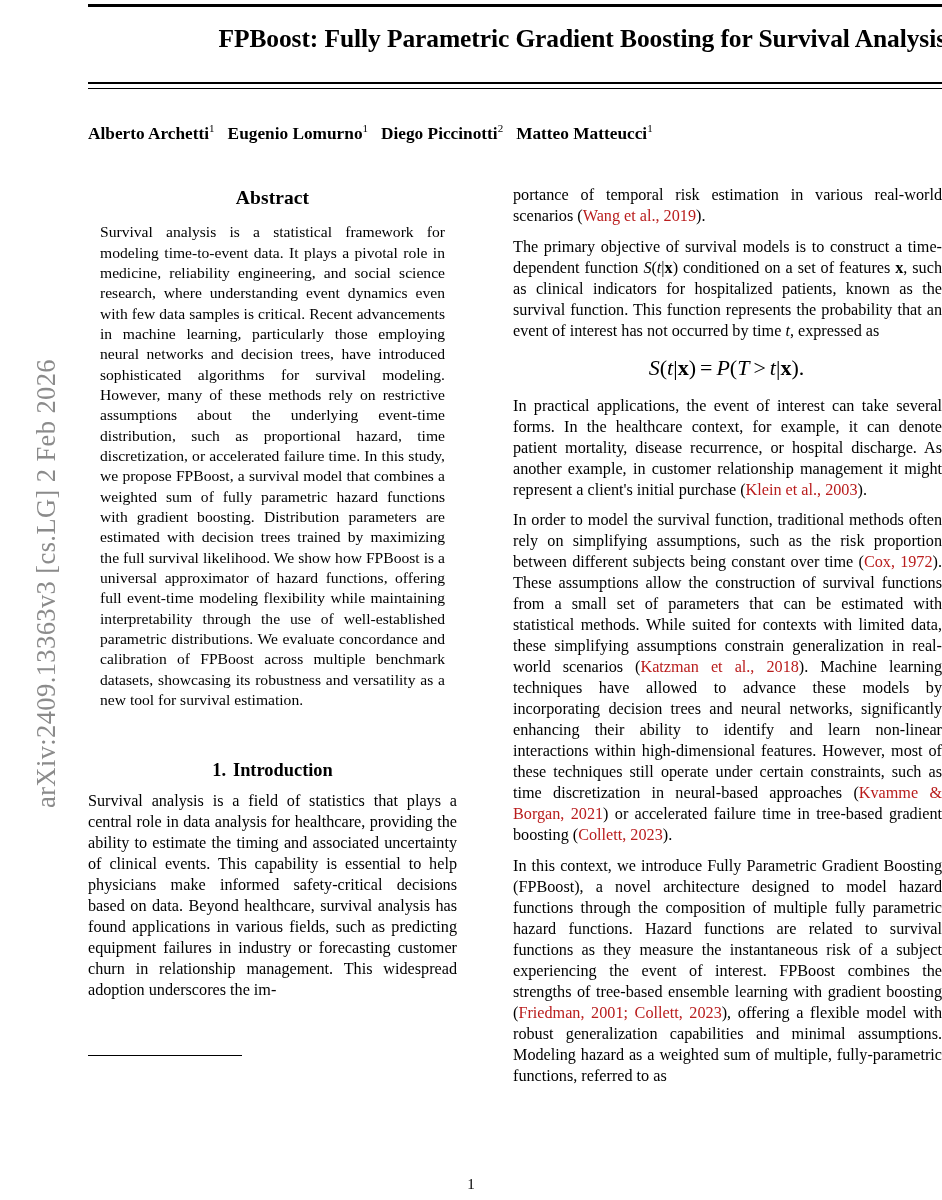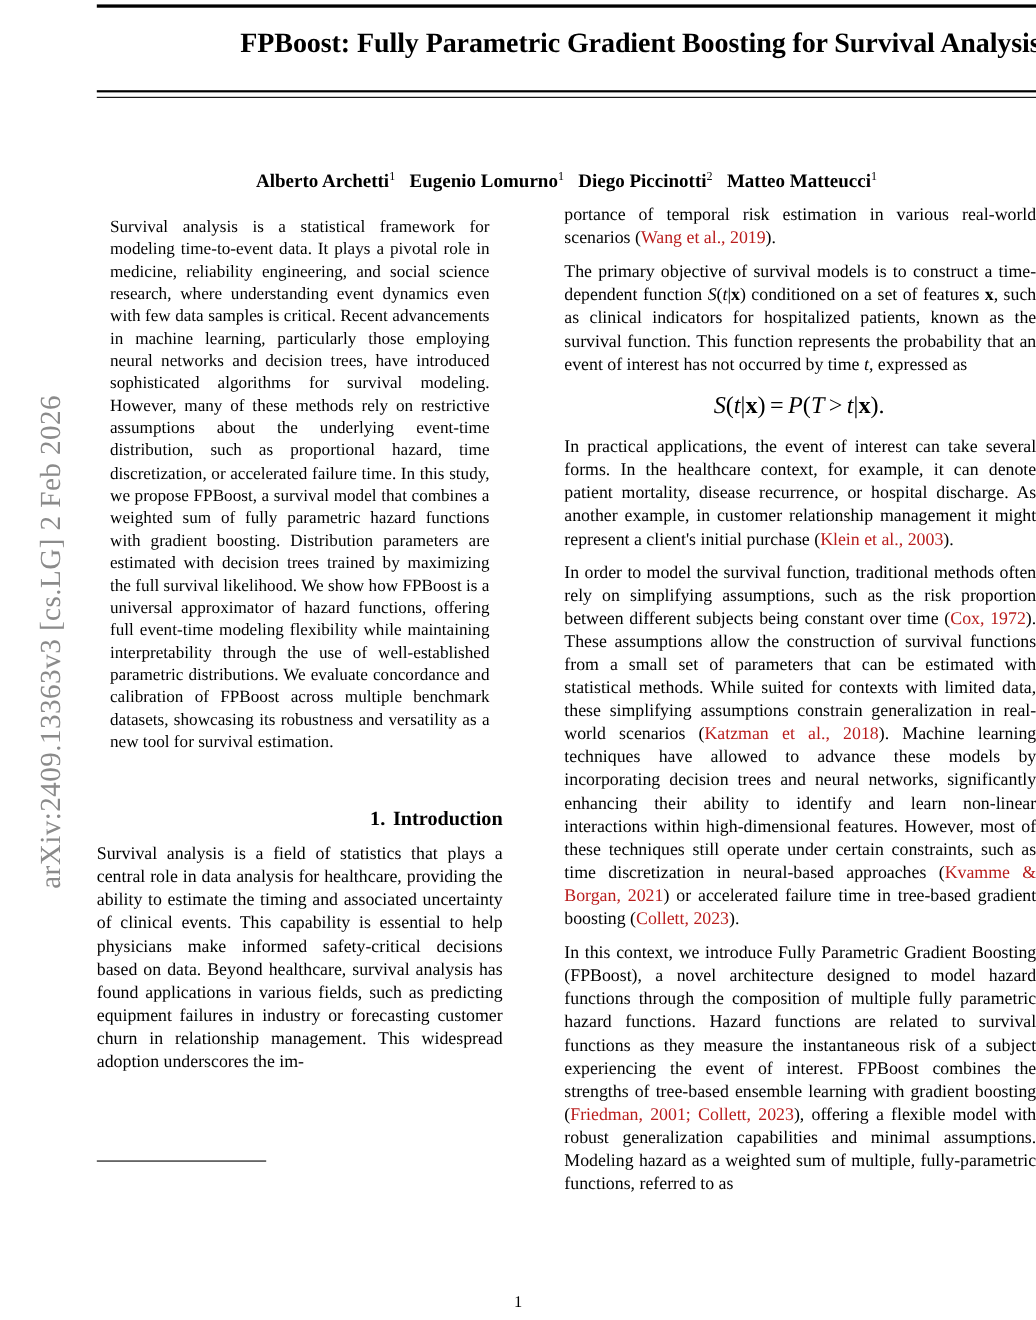--- a/index.html
+++ b/index.html
@@ -70,24 +70,22 @@
     text-align: right;
     font-size: 25.5px;
     font-weight: bold;
     letter-spacing: -0.1px;
   }
   .authors {
     position: absolute;
     left: 88px;
     top: 122px;
     width: 854px;
-    text-align: center;
     font-size: 17.3px;
     font-weight: bold;
-    margin-top: 32px;
   }
   .authors .sep { display: inline-block; width: 13px; }
   .authors sup { font-size: 11px; font-weight: normal; vertical-align: super; }
 
   
   .col {
     position: absolute;
     top: 185px;
     width: 369px;
     font-size: 16.2px;
@@ -110,21 +108,21 @@
     margin: 12px;
     font-size: 15.6px;
     line-height: 1.305;
     text-align: justify;
   }
 
   .section-head {
     font-size: 18.4px;
     font-weight: bold;
     margin: 0 0 9px 0;
-    text-align: right;
+    text-align: center;
   }
   .sec-num { margin-right: 7px; }
 
   p.body {
     margin: 0 0 9.5px 0;
     text-align: justify;
     line-height: 1.297;
   }
   p.body:last-child { margin-bottom: 0; }
 
@@ -185,20 +183,21 @@
   <div class="title">FPBoost: Fully Parametric Gradient Boosting for Survival Analysis</div>
 
   <div class="rule-title-thick"></div>
   <div class="rule-title-thin"></div>
 
   <div class="authors">
     <span><span>Alberto Archetti</span><sup>1</sup></span><span class="sep"></span><span><span>Eugenio Lomurno</span><sup>1</sup></span><span class="sep"></span><span><span>Diego Piccinotti</span><sup>2</sup></span><span class="sep"></span><span><span>Matteo Matteucci</span><sup>1</sup></span>
   </div>
 
   <div class="col col-left">
+    <div class="abstract-head">Abstract</div>
     <p class="abstract-body">Survival analysis is a statistical framework for modeling time-to-event data. It plays a pivotal role in medicine, reliability engineering, and social science research, where understanding event dynamics even with few data samples is critical. Recent advancements in machine learning, particularly those employing neural networks and decision trees, have introduced sophisticated algorithms for survival modeling. However, many of these methods rely on restrictive assumptions about the underlying event-time distribution, such as proportional hazard, time discretization, or accelerated failure time. In this study, we propose FPBoost, a survival model that combines a weighted sum of fully parametric hazard functions with gradient boosting. Distribution parameters are estimated with decision trees trained by maximizing the full survival likelihood. We show how FPBoost is a universal approximator of hazard functions, offering full event-time modeling flexibility while maintaining interpretability through the use of well-established parametric distributions. We evaluate concordance and calibration of FPBoost across multiple benchmark datasets, showcasing its robustness and versatility as a new tool for survival estimation.</p>
 
     <div style="height:36px"></div>
 
     <div class="section-head">
       <span class="sec-num">1.</span><span>Introduction</span>
     </div>
 
     <p class="body">Survival analysis is a field of statistics that plays a central role in data analysis for healthcare, providing the ability to estimate the timing and associated uncertainty of clinical events. This capability is essential to help physicians make informed safety-critical decisions based on data. Beyond healthcare, survival analysis has found applications in various fields, such as predicting equipment failures in industry or forecasting customer churn in relationship management. This widespread adoption underscores the im-</p>
   </div>

